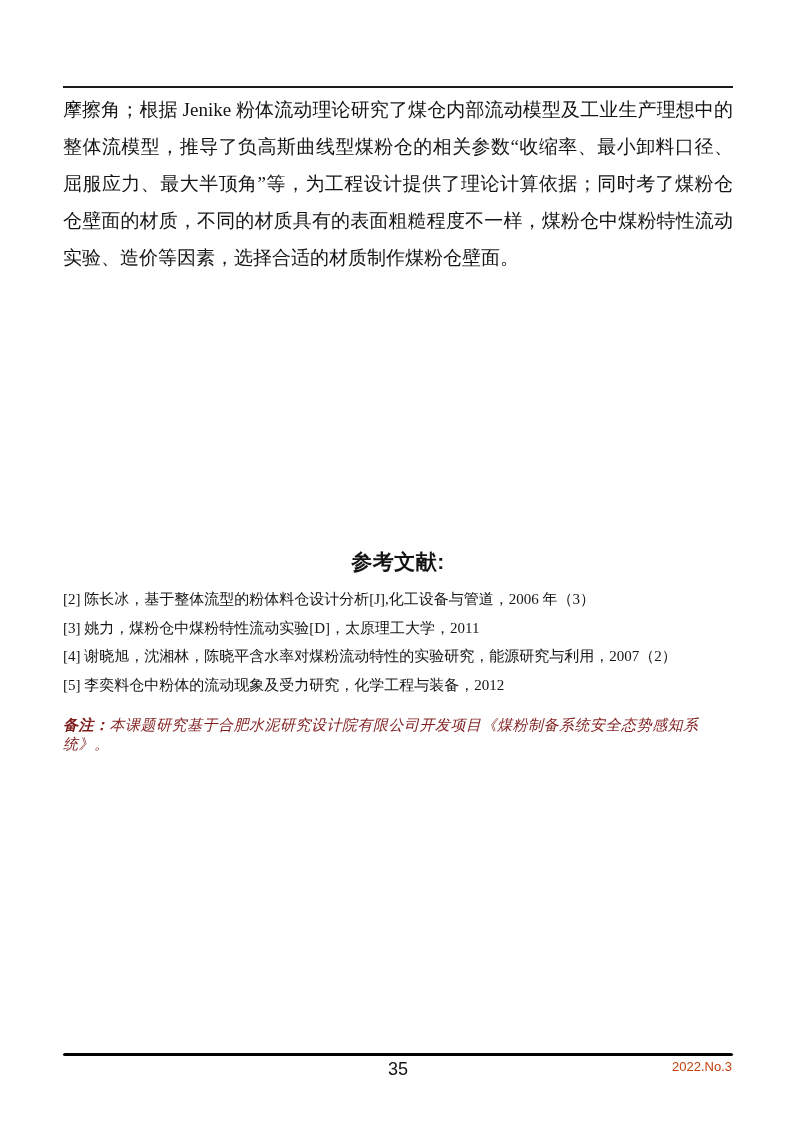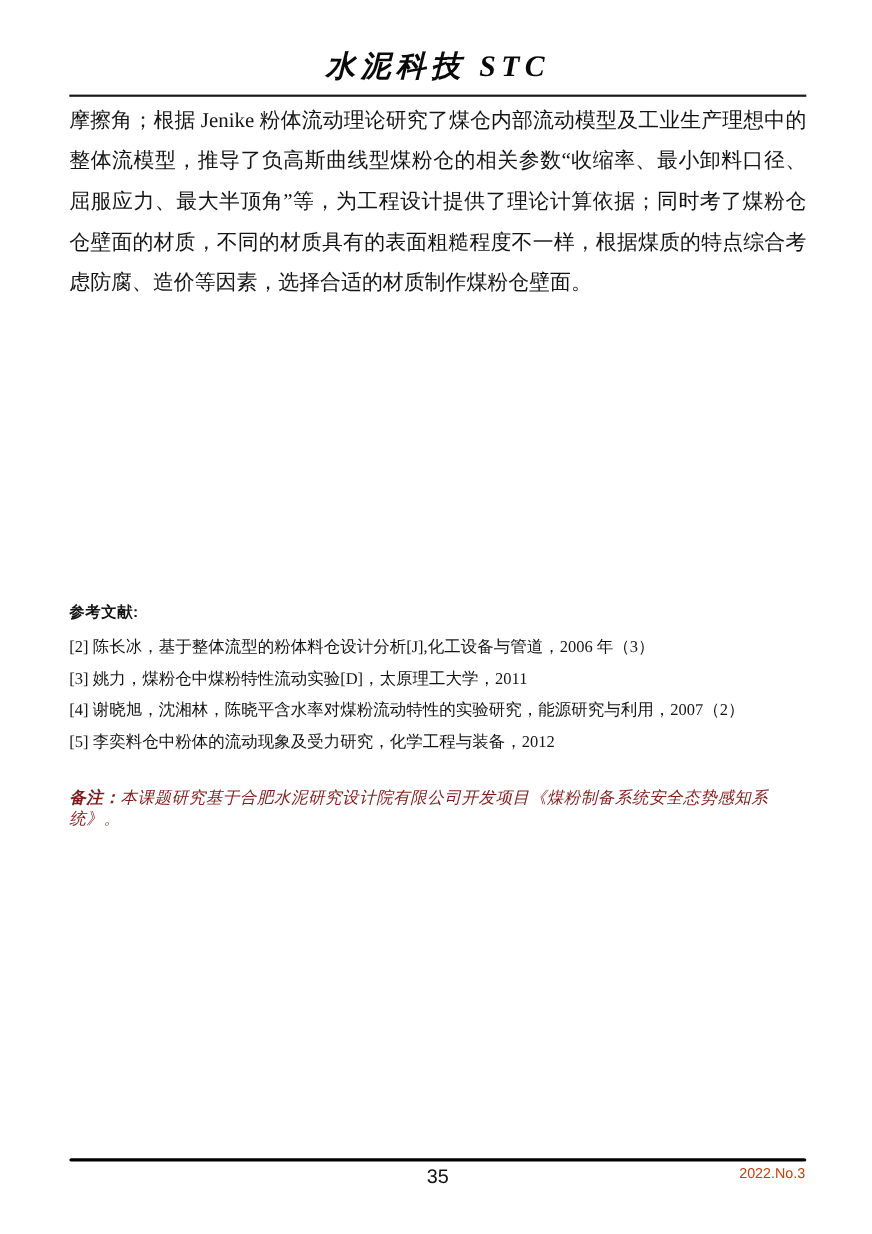--- a/index.html
+++ b/index.html
@@ -59,25 +59,26 @@
   }
   
   .references {
     position: absolute;
     top: 548px;
     left: 63px;
     width: 670px;
     color: #141414;
   }
   .references-heading {
-    font-size: 14px;
+    font-size: 21px;
     font-weight: bold;
     margin: 0 0 9px 0;
     font-family: "Liberation Sans", "DejaVu Sans", sans-serif;
     letter-spacing: 0.5px;
+    text-align: center;
   }
   .references ul {
     list-style: none;
     margin: 0;
     padding: 0;
   }
   .references li {
     font-size: 15px;
     line-height: 28.5px;
     white-space: nowrap;
@@ -124,26 +125,25 @@
     font-family: "Liberation Sans", "DejaVu Sans", sans-serif;
     color: #c2410c;
     text-align: center;
   }
 </style>
 </head>
 <body>
 
 <div class="page">
 
-  <div class="header-title">水泥科技 STC</div>
 
   <div class="header-rule"></div>
 
   <div class="article-body">
-    <p>摩擦角；根据 Jenike 粉体流动理论研究了煤仓内部流动模型及工业生产理想中的整体流模型，推导了负高斯曲线型煤粉仓的相关参数“收缩率、最小卸料口径、屈服应力、最大半顶角”等，为工程设计提供了理论计算依据；同时考了煤粉仓仓壁面的材质，不同的材质具有的表面粗糙程度不一样，根据煤质的特点综合考虑防腐、造价等因素，选择合适的材质制作煤粉仓壁面。</p>
+    <p>摩擦角；根据 Jenike 粉体流动理论研究了煤仓内部流动模型及工业生产理想中的整体流模型，推导了负高斯曲线型煤粉仓的相关参数“收缩率、最小卸料口径、屈服应力、最大半顶角”等，为工程设计提供了理论计算依据；同时考了煤粉仓仓壁面的材质，不同的材质具有的表面粗糙程度不一样，煤粉仓中煤粉特性流动实验、造价等因素，选择合适的材质制作煤粉仓壁面。</p>
   </div>
 
   <div class="references">
     <div class="references-heading">参考文献:</div>
     <ul>
       <li>[2]  陈长冰，基于整体流型的粉体料仓设计分析[J],化工设备与管道，2006 年（3）</li>
       <li>[3]  姚力，煤粉仓中煤粉特性流动实验[D]，太原理工大学，2011</li>
       <li>[4]  谢晓旭，沈湘林，陈晓平含水率对煤粉流动特性的实验研究，能源研究与利用，2007（2）</li>
       <li>[5]  李奕料仓中粉体的流动现象及受力研究，化学工程与装备，2012</li>
     </ul>

